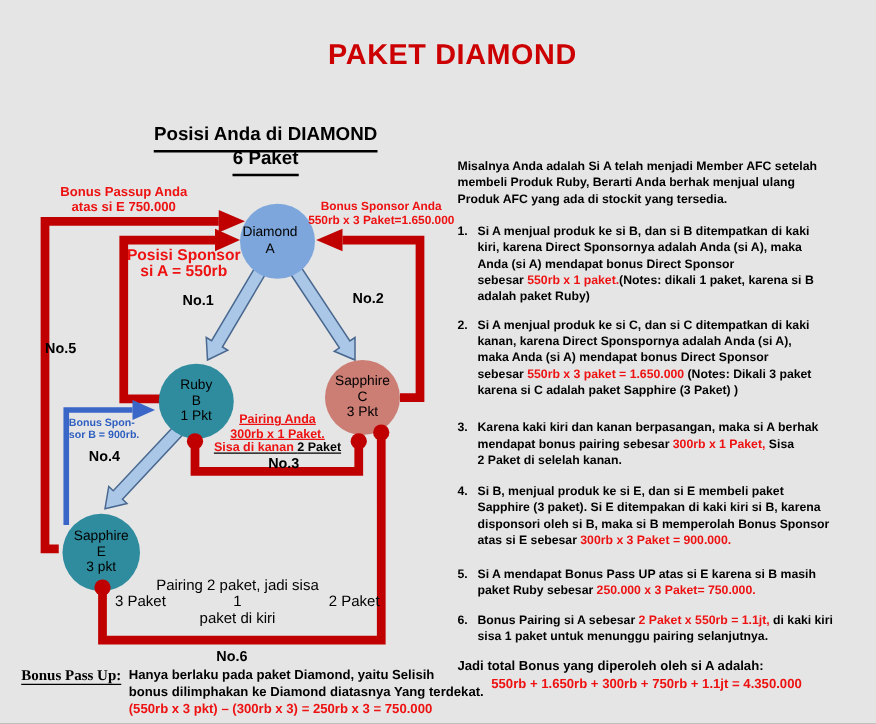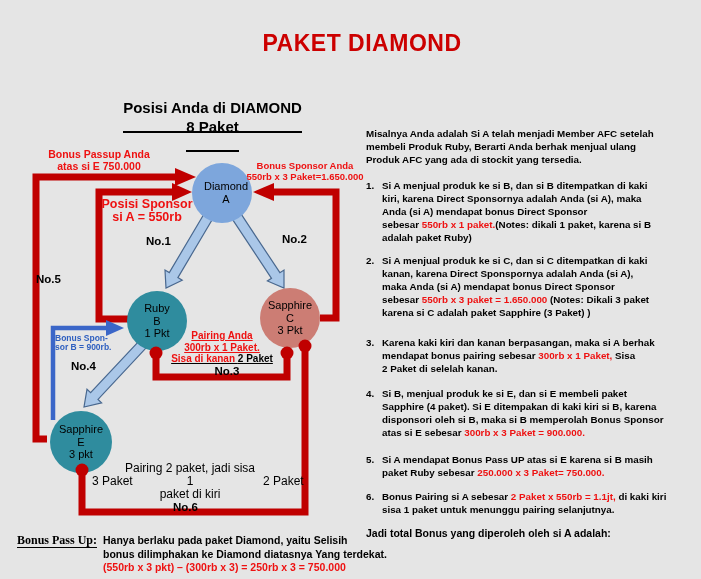--- a/index.html
+++ b/index.html
@@ -13,21 +13,21 @@
   .pre{white-space:pre-line;}
   .b{font-weight:bold;}
   .red-t{color:#EE1111;}
   .blue-t{color:#2E5FC0;}
   .page-title{
     left:212px;top:30px;width:300px;text-align:center;
     font-size:23px;font-weight:bold;color:#CC0000;letter-spacing:0.5px;
   }
   .diag-heading{left:105px;top:98px;width:215px;text-align:center;
     font-size:15px;font-weight:bold;color:#000;line-height:19px;}
-  .diag-heading span{border-bottom:2px solid #000;padding-bottom:15px;}
+  .diag-heading span{border-bottom:2px solid #000;padding-bottom:4px;}
   svg.shapes{position:absolute;left:0;top:0;z-index:0;}
   .txt{z-index:2;}
   .node-label{z-index:2;text-align:center;font-size:11px;line-height:12.5px;color:#000;}
   .lbl-passup{left:38px;top:149px;width:122px;font-size:10.5px;line-height:11.5px;}
   .lbl-sponsor-anda{left:241px;top:160px;width:128px;font-size:9.5px;line-height:11px;}
   .lbl-sponsor-a{left:88px;top:198px;width:118px;font-size:12.5px;line-height:12.5px;}
   .lbl-sponsor-b{left:55px;top:334px;width:70px;font-size:8.5px;line-height:8.5px;}
   .no-lbl{font-size:11.5px;font-weight:bold;color:#000;z-index:2;}
   .pairing-l{width:110px;text-align:center;font-size:10px;font-weight:bold;z-index:2;text-decoration:underline;}
   .plain12{font-size:12px;color:#000;z-index:2;}
@@ -81,24 +81,24 @@
 
     <polyline points="82,470 82,512 305,512 305,346" fill="none" stroke="#C00000" stroke-width="7"></polyline>
     <circle cx="82" cy="470" r="6.5" fill="#C00000"></circle>
     <circle cx="305" cy="346" r="6.5" fill="#C00000"></circle>
   </svg>
 
   <div class="abs page-title txt">PAKET DIAMOND</div>
 
   <div class="abs diag-heading txt">
     <div><span>Posisi Anda di DIAMOND</span></div>
-    <div><span>8 Paket</span></div>
+    <div><span>6 Paket</span></div>
   </div>
 
-  <div class="abs node-label pre" style="left:196px;top:180px;width:60px;">Diamond
+  <div class="abs node-label pre" style="left:186px;top:180px;width:60px;">Diamond
 A</div>
   <div class="abs node-label pre" style="left:127px;top:302px;width:60px;">Ruby
 B
 1 Pkt</div>
   <div class="abs node-label pre" style="left:260px;top:299px;width:60px;">Sapphire
 C
 3 Pkt</div>
   <div class="abs node-label pre" style="left:51px;top:423px;width:60px;">Sapphire
 E
 3 pkt</div>
@@ -110,21 +110,21 @@
   <div class="abs txt ctr pre b red-t lbl-sponsor-a">Posisi Sponsor
 si A = 550rb</div>
   <div class="abs txt pre b blue-t lbl-sponsor-b">Bonus Spon-
 sor B = 900rb.</div>
 
   <div class="abs no-lbl" style="left:146px;top:235px;">No.1</div>
   <div class="abs no-lbl" style="left:282px;top:233px;">No.2</div>
   <div class="abs no-lbl ctr" style="left:172px;top:365px;width:110px;">No.3</div>
   <div class="abs no-lbl" style="left:71px;top:360px;">No.4</div>
   <div class="abs no-lbl" style="left:36px;top:273px;">No.5</div>
-  <div class="abs no-lbl" style="left:173px;top:501px;">No.6</div>
+  <div class="abs no-lbl" style="left:173px;top:520px;">No.6</div>
 
   <div class="abs pairing-l red-t" style="left:167px;top:330px;">Pairing Anda</div>
   <div class="abs pairing-l red-t" style="left:167px;top:342px;">300rb x 1 Paket.</div>
   <div class="abs pairing-l" style="left:152px;top:353px;width:140px;">
     <span class="red-t">Sisa di kanan </span><span>2 Paket</span>
   </div>
 
   <div class="abs plain12" style="left:92px;top:474px;">3 Paket</div>
   <div class="abs plain12" style="left:263px;top:474px;">2 Paket</div>
   <div class="abs plain12 ctr pre" style="left:120px;top:462px;width:140px;line-height:13px;">Pairing 2 paket, jadi sisa 1
@@ -159,30 +159,31 @@
       </div>
       <div class="exp-item" style="top: 336px;">
         <span class="exp-num">3.</span>
         <span class="exp-text"><span>Karena kaki kiri dan kanan berpasangan, maka si A berhak
 mendapat bonus pairing sebesar </span><span class="red-t">300rb x 1 Paket,</span><span> Sisa
 2 Paket di selelah kanan.</span></span>
       </div>
       <div class="exp-item" style="top: 387px;">
         <span class="exp-num">4.</span>
         <span class="exp-text"><span>Si B, menjual produk ke si E, dan si E membeli paket
-Sapphire (4 paket). Si E ditempakan di kaki kiri si B, karena
+Sapphire (3 paket). Si E ditempakan di kaki kiri si B, karena
 disponsori oleh si B, maka si B memperolah Bonus Sponsor
 atas si E sebesar </span><span class="red-t">300rb x 3 Paket = 900.000.</span></span>
       </div>
       <div class="exp-item" style="top: 453px;">
         <span class="exp-num">5.</span>
         <span class="exp-text"><span>Si A mendapat Bonus Pass UP atas si E karena si B masih
 paket Ruby sebesar </span><span class="red-t">250.000 x 3 Paket= 750.000.</span></span>
       </div>
       <div class="exp-item" style="top: 490px;">
         <span class="exp-num">6.</span>
         <span class="exp-text"><span>Bonus Pairing si A sebesar </span><span class="red-t">2 Paket x 550rb = 1.1jt,</span><span> di kaki kiri
 sisa 1 paket untuk menunggu pairing selanjutnya.</span></span>
       </div>
     </div>
   <div class="abs exp-total-label">Jadi total Bonus yang diperoleh oleh si A adalah:</div>
+  <div class="abs exp-total-value red-t">550rb + 1.650rb + 300rb + 750rb  + 1.1jt = 4.350.000</div>
 
 </div>
 
 </body></html>

